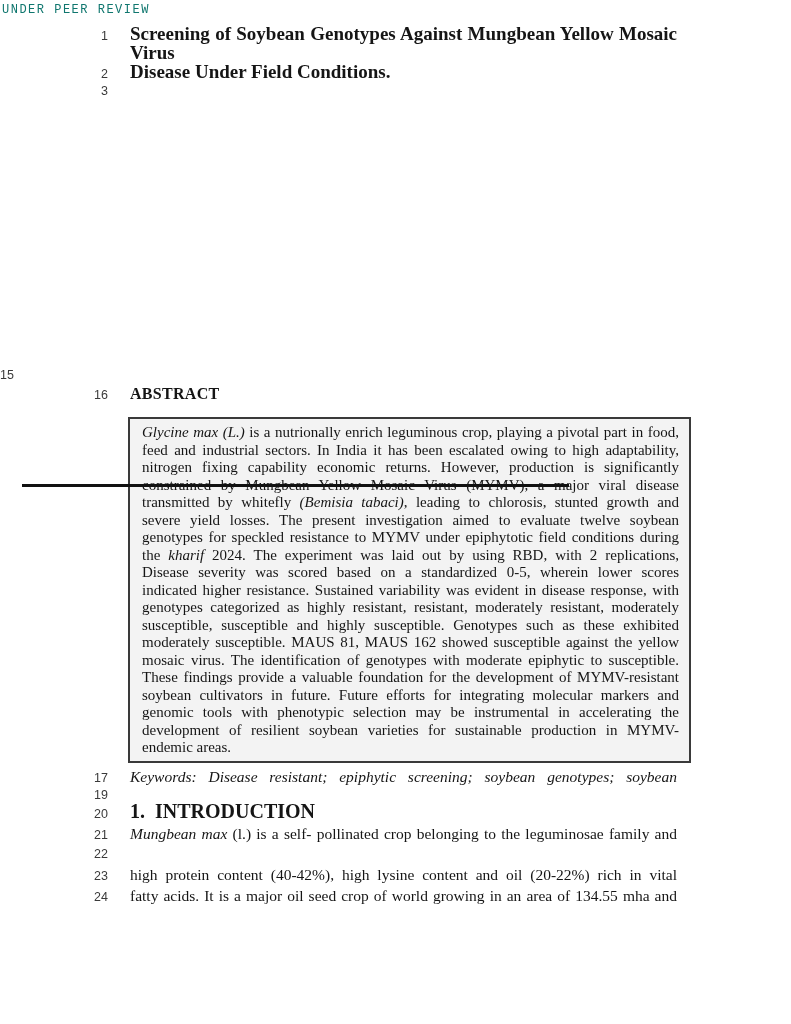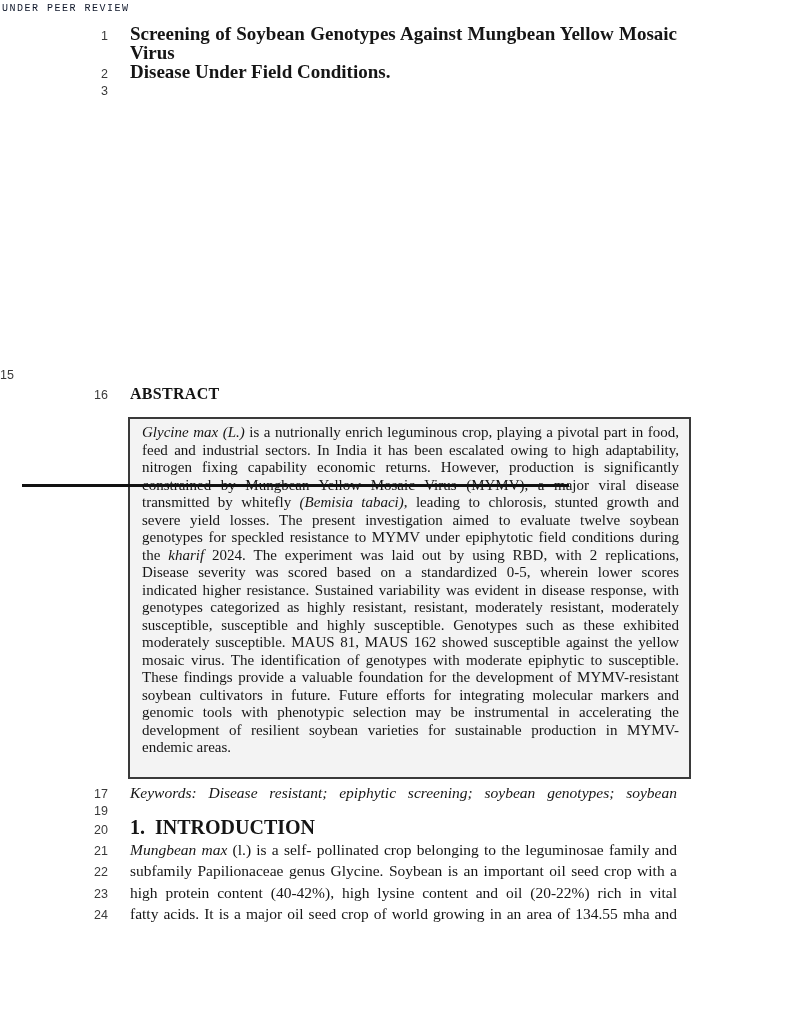--- a/index.html
+++ b/index.html
@@ -7,21 +7,21 @@
     width: 791px; height: 1024px;
     background: #ffffff;
     color: #151515;
     font-family: "Liberation Serif", serif;
     position: relative;
     overflow: hidden;
   }
   .watermark {
     position: absolute; left: 2px; top: 3px;
     font-family: "Liberation Mono", "DejaVu Sans Mono", monospace;
-    font-size: 10px; letter-spacing: 1.5px; color: #0f172a;
+    font-size: 12px; letter-spacing: 1.5px; color: #0f766e;
     white-space: pre;
   }
   .page { position: absolute; top: 24px; left: 0; width: 791px; }
 
   .row { display: flex; align-items: baseline; }
   .num {
     flex: 0 0 108px; text-align: right;
     font-family: "Liberation Sans", sans-serif;
     font-size: 12.5px; color: #3a3a3a;
   }
@@ -40,21 +40,21 @@
 
   .abshead-row { line-height: 20px; }
   .abshead-row .cell { font-weight: bold; font-size: 16px; letter-spacing: 0.3px; }
 
   .absbox {
     box-sizing: border-box;
     margin: 12px 0 0 128px;
     width: 563px;
     background: #f3f3f3;
     border: 2px solid #3a3a3a;
-    padding: 5px 10px 20px 12px;
+    padding: 5px 10px 4px 12px;
     font-size: 15px; line-height: 17.5px;
   }
   .bline { text-align: justify; text-align-last: justify; }
   .bline.lastline { text-align: left; text-align-last: left; }
 
   .it { font-style: italic; }
 
   .kw-row { line-height: 19px; font-size: 15.5px; }
   .kw-row .cell { font-style: italic; }
   .kw-first { margin-top: 4px; }
@@ -132,21 +132,20 @@
   <div class="row intro-head-row">
     <div class="num">20</div>
     <div class="cell"><span>1.</span><span class="sec-label">INTRODUCTION</span></div>
   </div>
   <div class="row intro-row">
     <div class="num">21</div>
     <div class="cell just"><span class="it">Mungbean max</span><span> (l.) is a self- pollinated crop belonging to the leguminosae family and</span></div>
   </div>
   <div class="row intro-row">
     <div class="num">22</div>
-    <div class="cell just">subfamily Papilionaceae genus Glycine. Soybean is an important oil seed crop with a</div>
   </div>
   <div class="row intro-row">
     <div class="num">23</div>
     <div class="cell just">high protein content (40-42%), high lysine content and oil (20-22%) rich in vital</div>
   </div>
   <div class="row intro-row">
     <div class="num">24</div>
     <div class="cell just">fatty acids. It is a major oil seed crop of world growing in an area of 134.55 mha and</div>
   </div>
 

